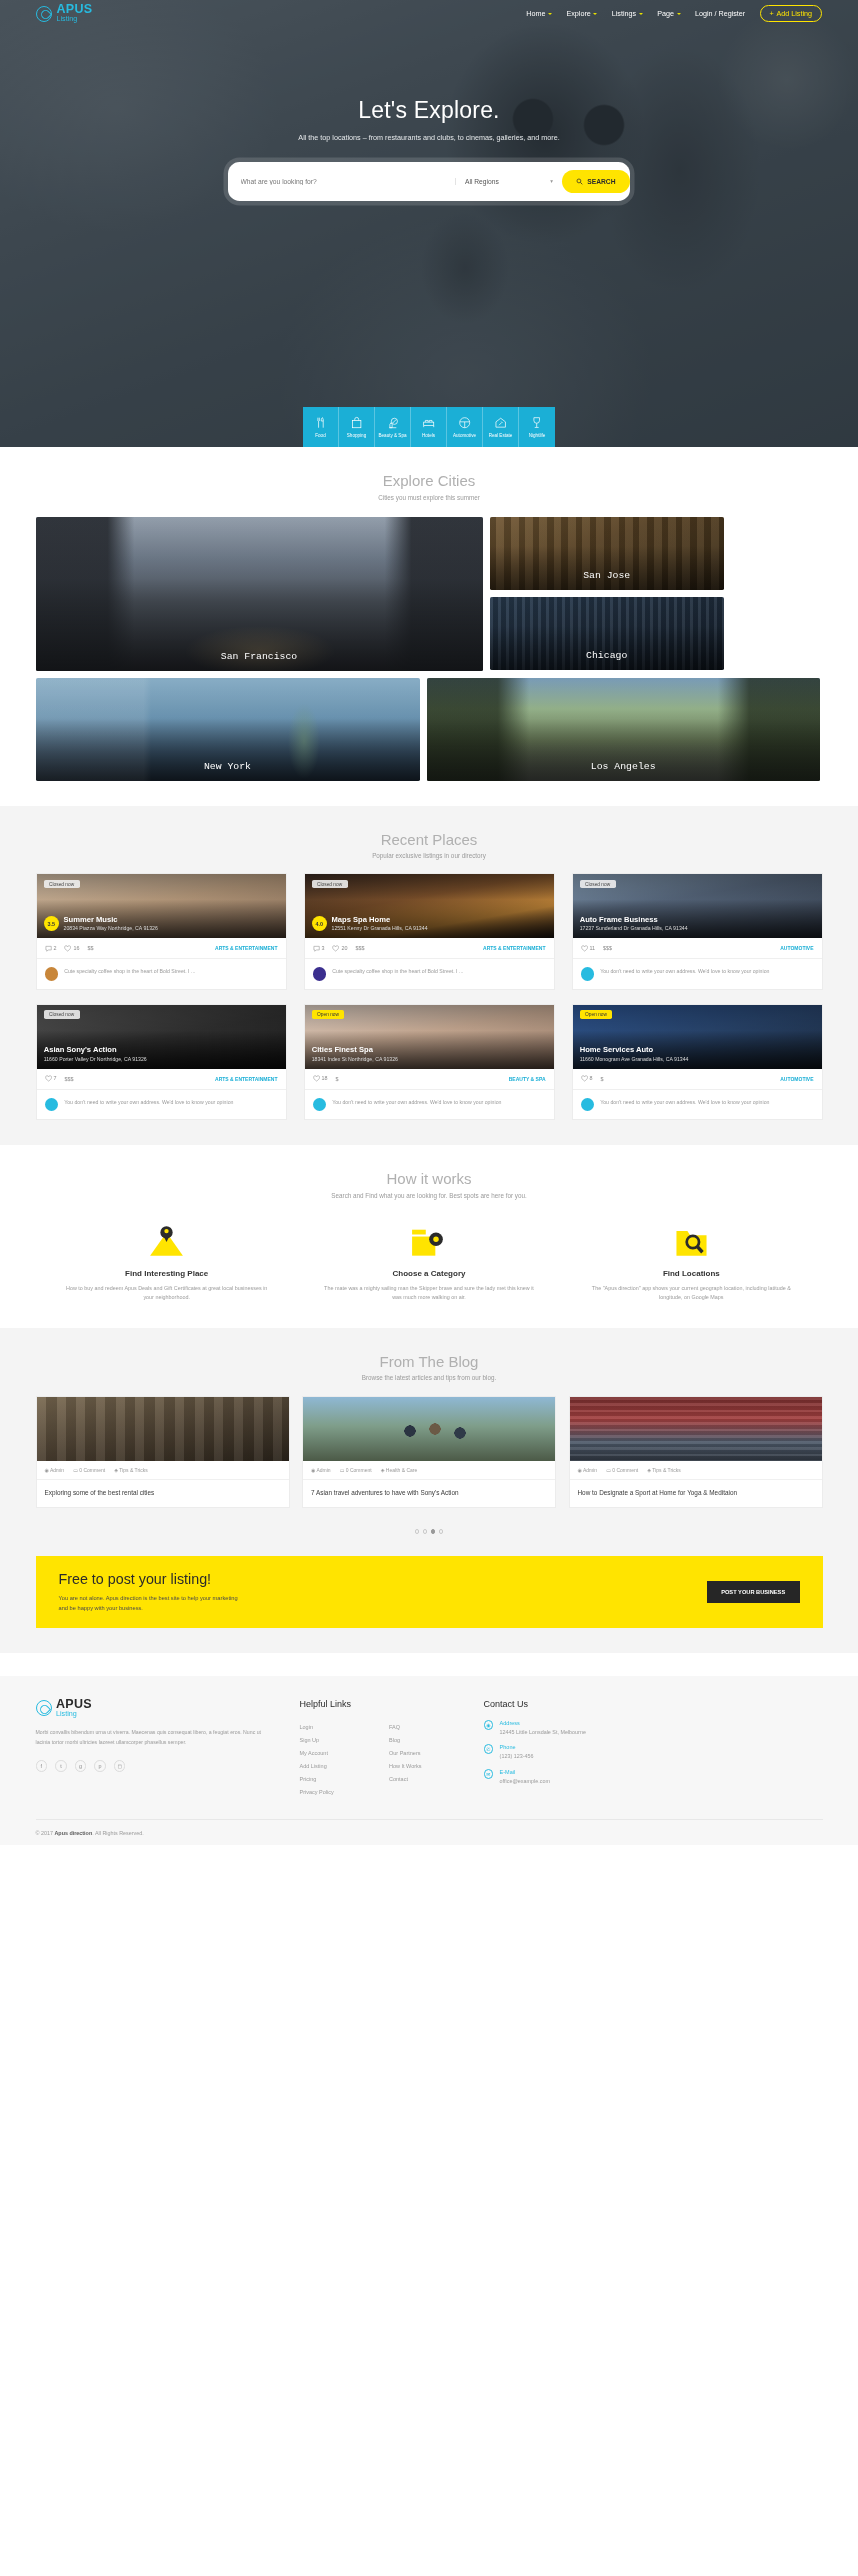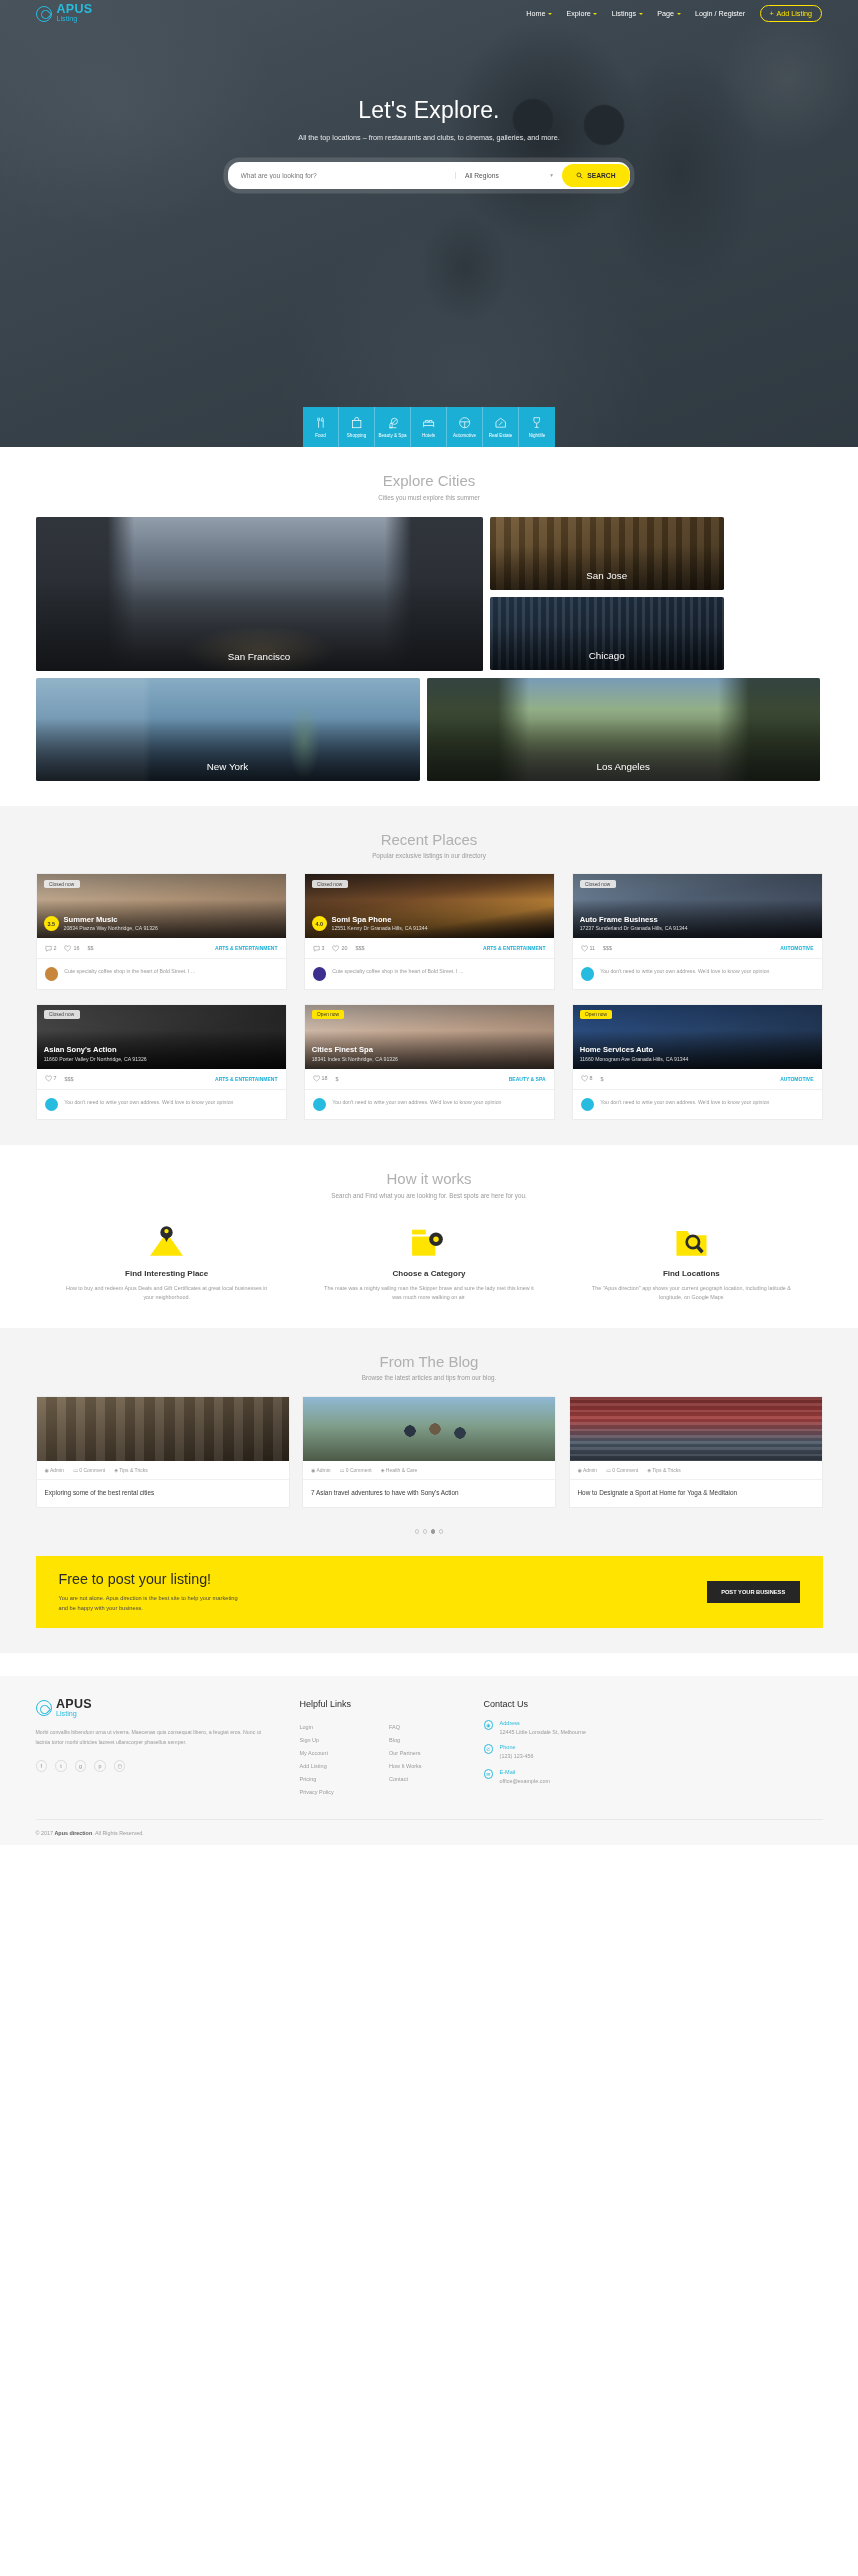--- a/index.html
+++ b/index.html
@@ -49,21 +49,21 @@
   .nav { margin-left:auto; display:flex; align-items:center; gap:14.3px; }
   .nav a { color:#fff; font-size:7.2px; text-decoration:none; white-space:nowrap; }
   .caret { display:inline-block; width:0;height:0; border-left:2.7px solid transparent;border-right:2.7px solid transparent;border-top:2.7px solid #e8e000; margin-left:2.7px; vertical-align:middle;}
   .add-listing { border:1.3px solid #ffe400; color:#ffe400 !important; border-radius:9.8px; padding:2.7px 9px; font-size:7.2px; }
   .plus { color:#ffe400; margin-right:2.7px; }
 
   .hero-inner { position:relative; z-index:4; text-align:center; padding-top:70px; }
   .hero-title { color:#fff; font-size:23px; font-weight:normal; letter-spacing:0.2px; }
   .hero-sub { color:#e7eaec; font-size:7.2px; margin-top:9px; }
 
-  .searchbar { margin:19.7px auto 0; width:402px; height:27px; background:#fff; border-radius:11.6px; display:flex; align-items:center; box-shadow:0 0 0 4.5px rgba(255,255,255,.14); }
+  .searchbar { margin:19.7px auto 0; width:402px; height:39px; background:#fff; border-radius:11.6px; display:flex; align-items:center; box-shadow:0 0 0 4.5px rgba(255,255,255,.14); }
   .searchbar input { border:0; outline:0; flex:1; padding:0 12.5px; font-size:6.7px; color:#8e8e8e; font-family:inherit; background:transparent;}
   .region { width:107px; border-left:0.9px solid #e3e3e3; display:flex; align-items:center; justify-content:space-between; padding:0 9px; font-size:6.7px; color:#555; }
   .region .arr { font-size:5.4px; color:#999; }
   .search-btn { width:68px; height:23px; background:#ffe400; border-radius:11.6px; display:flex; align-items:center; justify-content:center; gap:3.6px; font-size:6.7px; font-weight:bold; color:#2b2b2b; border:0; cursor:pointer; font-family:inherit;}
 
   .cats { position:absolute; left:50%; transform:translateX(-50%); bottom:0; display:flex; z-index:4; }
   .cat { width:36px; height:40px; background:#1bafd6; border-right:0.9px solid rgba(255,255,255,.28); display:flex; flex-direction:column; align-items:center; justify-content:center; gap:2.7px; cursor:pointer;}
   .cat:last-child{border-right:0;}
   .cat svg { width:13.4px; height:13.4px; }
   .cat span { color:#fff; font-size:4.6px; }
@@ -71,21 +71,21 @@
   
   .section { padding:25px 16px; }
   .sec-title { text-align:center; font-size:15px; color:#b0b0b0; font-weight:normal; }
   .sec-sub { text-align:center; font-size:6.3px; color:#9a9a9a; margin-top:4.5px; }
 
   
   .cities { display:flex; gap:7.2px; margin-top:16px; }
   .city { position:relative; border-radius:1.8px; overflow:hidden; }
   .city .ph { position:absolute; inset:0; }
   .city .shade{ position:absolute; inset:0; background:linear-gradient(to bottom, rgba(0,0,0,.05) 40%, rgba(0,0,0,.55) 100%); }
-  .city .name { position:absolute; left:0; right:0; bottom:9px; text-align:center; color:#fff; font-size:9.8px; }
+  .city .name { position:absolute; left:0; right:0; bottom:9px; text-align:center; color:#fff; font-size:9.8px;font-family:Liberation Mono, monospace; }
   .c-sf { width:447px; height:154px; }
   .c-sj { width:234px; height:73px; }
   .c-ch { width:234px; height:73px; }
   .col-right{ display:flex; flex-direction:column; gap:7.2px; }
   .cities2 { display:flex; gap:7.2px; margin-top:7.2px; }
   .c-ny { width:384px; height:103px; }
   .c-la { width:393px; height:103px; }
 
   .ph-sf{background:linear-gradient(180deg,#9aa6b4 0%,#6e7a89 28%,#4c535c 55%,#2a2d33 100%);}
   .ph-sf:after{content:"";position:absolute;inset:0;background:
@@ -346,21 +346,21 @@
       <p>Cute specialty coffee shop in the heart of Bold Street. I ...</p>
     </div>
   </div>
         <div class="card">
     <div class="card-img">
       <div class="bg" style="background:linear-gradient(170deg,#3a2a22 0%,#7a4f2a 40%,#c78a3a 70%,#2a1d17 100%)"></div>
       <div class="grad"></div>
       <div class="badge ">Closed now</div>
       <div class="rate">4.0</div>
       <div class="card-titles ">
-        <h3>Somi Spa Phone</h3>
+        <h3>Maps Spa Home</h3>
         <p>12551 Kenny Dr Granada Hills, CA 91344</p>
       </div>
     </div>
     <div class="card-meta">
       <span><svg class="ico" viewBox="0 0 16 16" fill="none" stroke="#a0a0a0" stroke-width="1.4">
                 <path d="M2 3h12v8H7l-3 3v-3H2z"></path>
               </svg>3</span>
       <span><svg class="ico" viewBox="0 0 16 16" fill="none" stroke="#a0a0a0" stroke-width="1.4">
                 <path d="M8 13.5C3.5 10.5 1.5 8 1.5 5.8A3.3 3.3 0 018 4.2a3.3 3.3 0 016.5 1.6c0 2.2-2 4.7-6.5 7.7z"></path>
               </svg>20</span>

